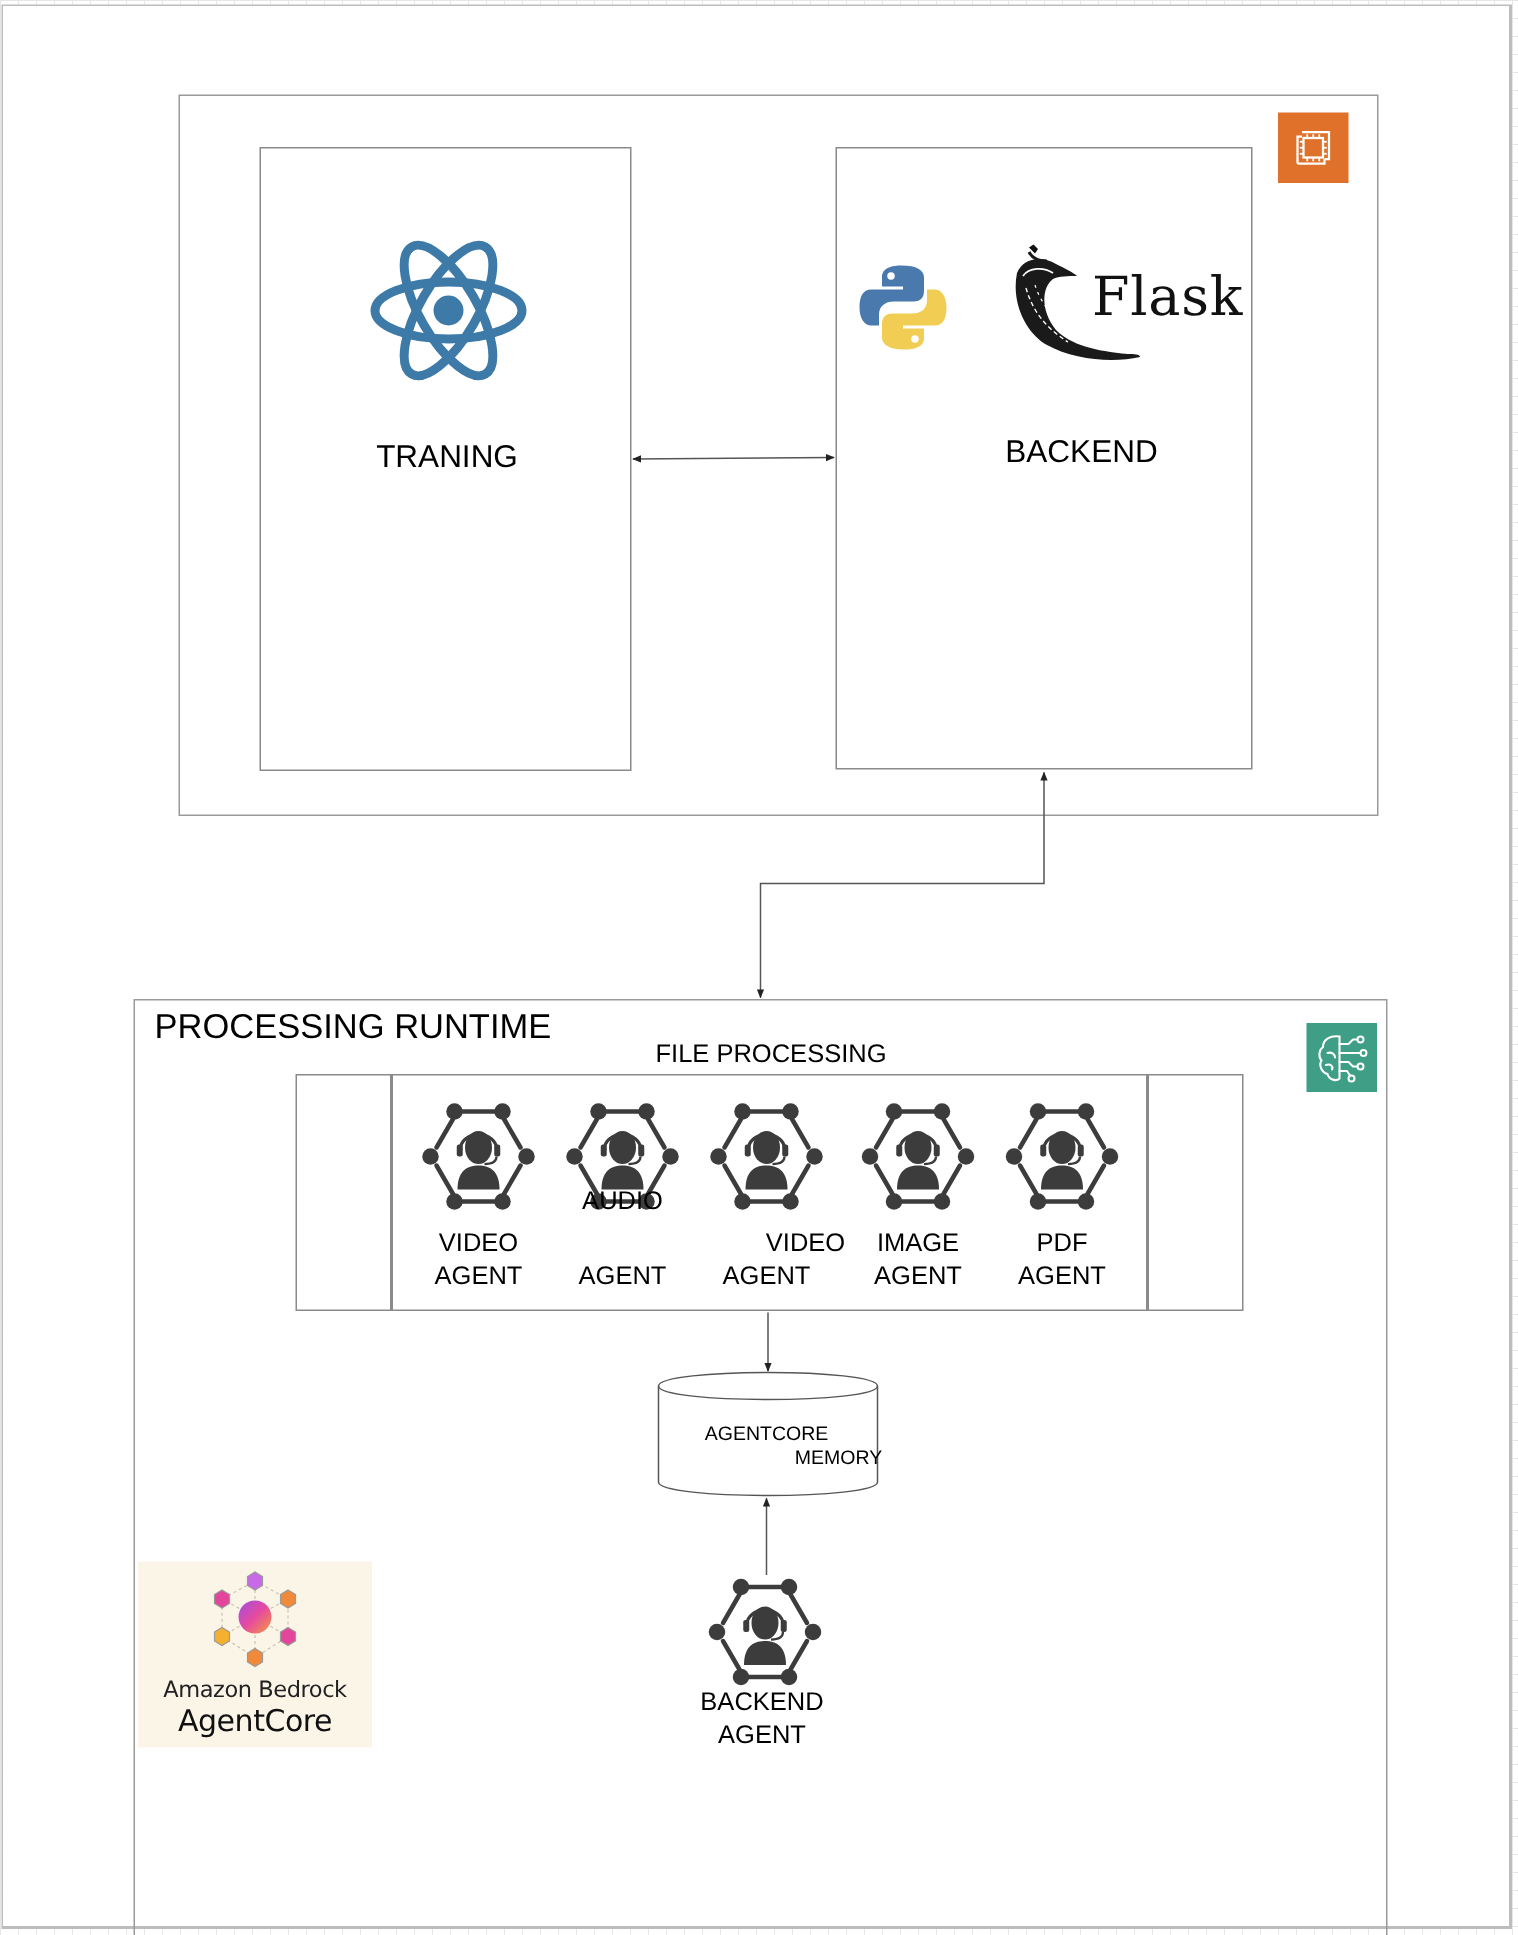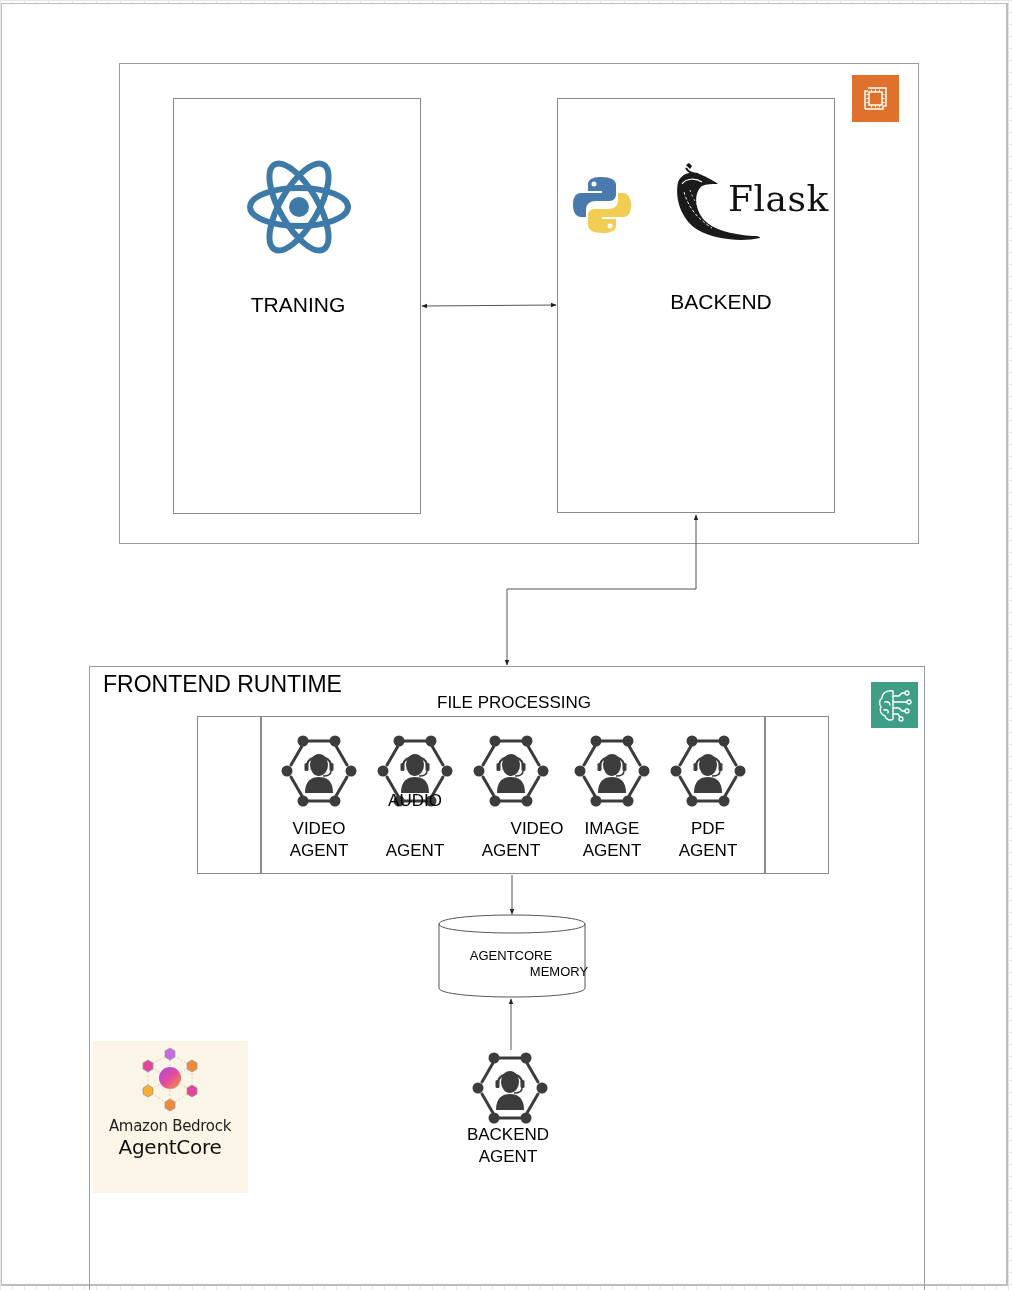--- a/index.html
+++ b/index.html
@@ -29,21 +29,21 @@
     .label { position: absolute; white-space: nowrap; }
     .label-center { text-align: center; transform: translateX(-50%); }
     .lg { font-size: 21px; }
     .title { font-size: 23px; }
     .md { font-size: 17px; line-height: 22px; }
     .sm { font-size: 13px; line-height: 16px; }
 
     .icon { position: absolute; }
     svg { display: block; overflow: visible; }
 
-    .bedrock-card { position: absolute; left: 92px; top: 1041px; width: 156px; height: 152px; background: #fbf5e8; }
+    .bedrock-card { position: absolute; left: 92px; top: 1041px; width: 156px; height: 124px; background: #fbf5e8; }
     .bedrock-text1 { position: absolute; left: 0; width: 156px; top: 76px; text-align: center; font-size: 15px; color: #222; font-family: "DejaVu Sans", sans-serif; letter-spacing: -0.3px; }
     .bedrock-text2 { position: absolute; left: 0; width: 156px; top: 94px; text-align: center; font-size: 20px; color: #111; font-family: "DejaVu Sans", sans-serif; letter-spacing: -0.3px; }
 
     .flask-word { position: absolute; left: 728px; top: 178px; font-family: "DejaVu Serif", serif; font-size: 36px; color: #111; letter-spacing: 0.5px; }
   </style>
 </head>
 <body>
 
 <div class="grid-bg"></div>
 <div class="page"></div>
@@ -114,21 +114,21 @@
       <path d="M0 1 L10 5 L0 9 z" fill="#222"></path>
     </marker>
   </defs>
   <line x1="422" y1="306" x2="556" y2="305" stroke="#555" stroke-width="1" marker-start="url(#arr)" marker-end="url(#arr)"></line>
   <polyline points="696,515 696,589 507,589 507,665" fill="none" stroke="#555" stroke-width="1" marker-start="url(#arr)" marker-end="url(#arr)"></polyline>
   <line x1="512" y1="875" x2="512" y2="914" stroke="#555" stroke-width="1" marker-end="url(#arr)"></line>
   <line x1="511" y1="1050" x2="511" y2="999" stroke="#555" stroke-width="1" marker-end="url(#arr)"></line>
 </svg>
 
 <div class="box runtime-group"></div>
-<div class="label title" style="left:103px; top:671px;">FRONTEND RUNTIME</div>
+<div class="label title" style="left:103px; top:671px;">PROCESSING RUNTIME</div>
 <div class="icon" style="left:871px; top:682px;">
   <svg width="47" height="46" viewBox="0 0 47 46">
     <rect width="47" height="46" fill="#3f9e86"></rect>
     <g fill="none" stroke="#fff" stroke-width="1.4" stroke-linecap="round">
       <path d="M22 9 C16 8 11 11 11 16 C8 18 8 23 10 25 C8 28 10 33 14 34 C15 38 20 39 22 37 Z"></path>
       <path d="M22 14 H28 L31 11 H34"></path>
       <path d="M22 20 H36"></path>
       <path d="M22 26 H28 L31 29 H34"></path>
       <path d="M22 32 H27 L29 35"></path>
       <path d="M14 20 C17 19 19 21 19 23"></path>

